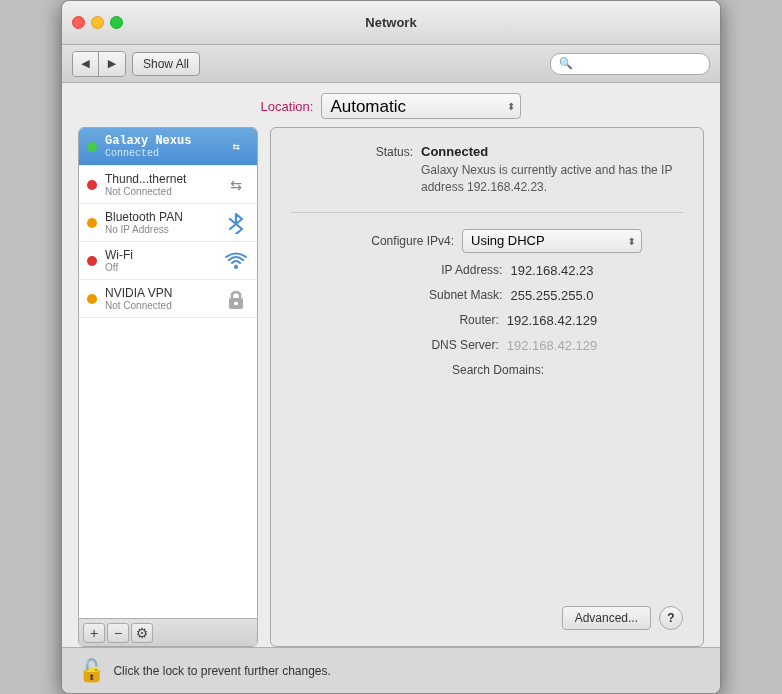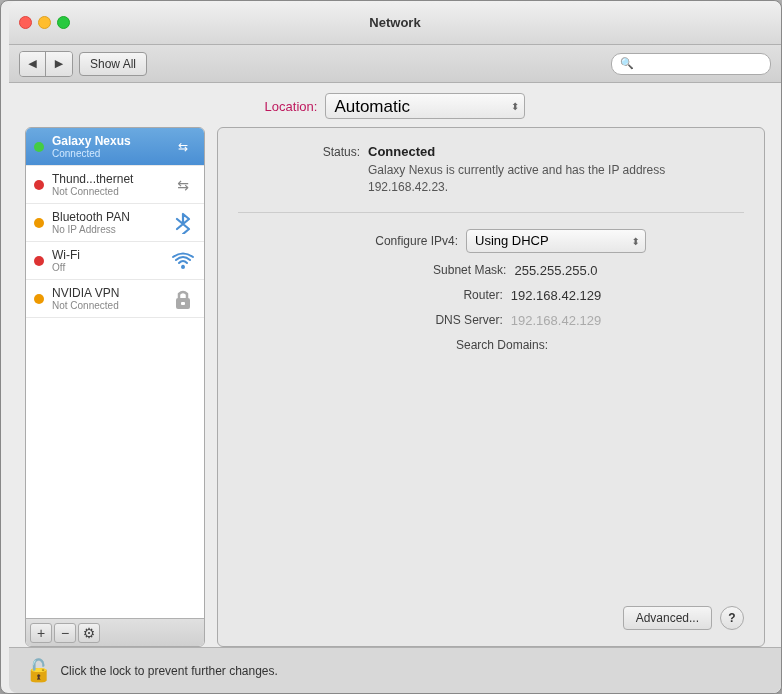--- a/index.html
+++ b/index.html
@@ -6,30 +6,29 @@
     body {
       font-family: -apple-system, 'Lucida Grande', sans-serif;
       font-size: 13px;
       background: #c0c0c0;
       display: flex;
       align-items: center;
       justify-content: center;
       min-height: 100vh;
     }
     .window {
-      width: 782px;
+      width: 660px;
       height: 694px;
       background: #ececec;
       border-radius: 8px;
       box-shadow: 0 4px 20px rgba(0,0,0,0.5);
       display: flex;
       flex-direction: column;
       overflow: hidden;
       border: 1px solid #888;
-      padding-left: 8px;
     }
     .title-bar {
       background: linear-gradient(to bottom, #f0f0f0, #d8d8d8);
       height: 44px;
       display: flex;
       align-items: center;
       padding: 0 10px;
       border-bottom: 1px solid #b0b0b0;
       position: relative;
       border-radius: 8px 8px 0 0;
@@ -177,20 +176,21 @@
     .sidebar-item {
       display: flex;
       align-items: center;
       padding: 6px 8px;
       cursor: pointer;
       border-bottom: 1px solid #e8e8e8;
       gap: 8px;
     }
     .sidebar-item.selected {
       background: linear-gradient(to bottom, #6aa9e0, #4a8fd4);
+      font-family: Liberation Mono, monospace;
     }
     .sidebar-item.selected .item-name { color: white; font-weight: bold; }
     .sidebar-item.selected .item-status { color: #d0e8ff; }
     .status-dot {
       width: 10px;
       height: 10px;
       border-radius: 50%;
       flex-shrink: 0;
     }
     .dot-green { background: #44cc44; }
@@ -536,20 +536,24 @@
             <select class="configure-select">
               <option>Using DHCP</option>
               <option>Manually</option>
               <option>Using BootP</option>
               <option>Off</option>
             </select>
             <span class="configure-select-arrow">⬍</span>
           </div>
         </div>
 
+        <div class="config-row">
+          <span class="config-label">IP Address:</span>
+          <span class="config-value">192.168.42.23</span>
+        </div>
 
         <div class="config-row">
           <span class="config-label">Subnet Mask:</span>
           <span class="config-value">255.255.255.0</span>
         </div>
 
         <div class="config-row">
           <span class="config-label">Router:</span>
           <span class="config-value">192.168.42.129</span>
         </div>

